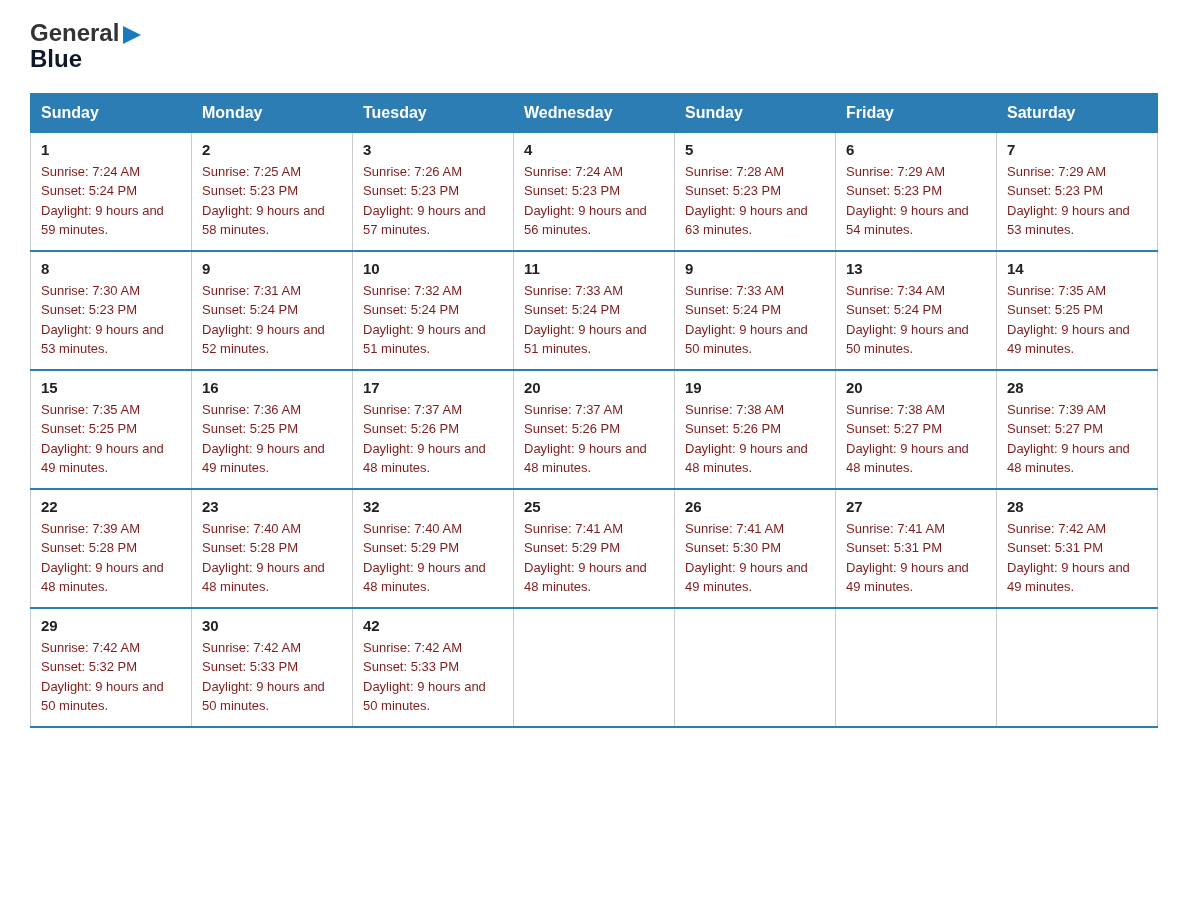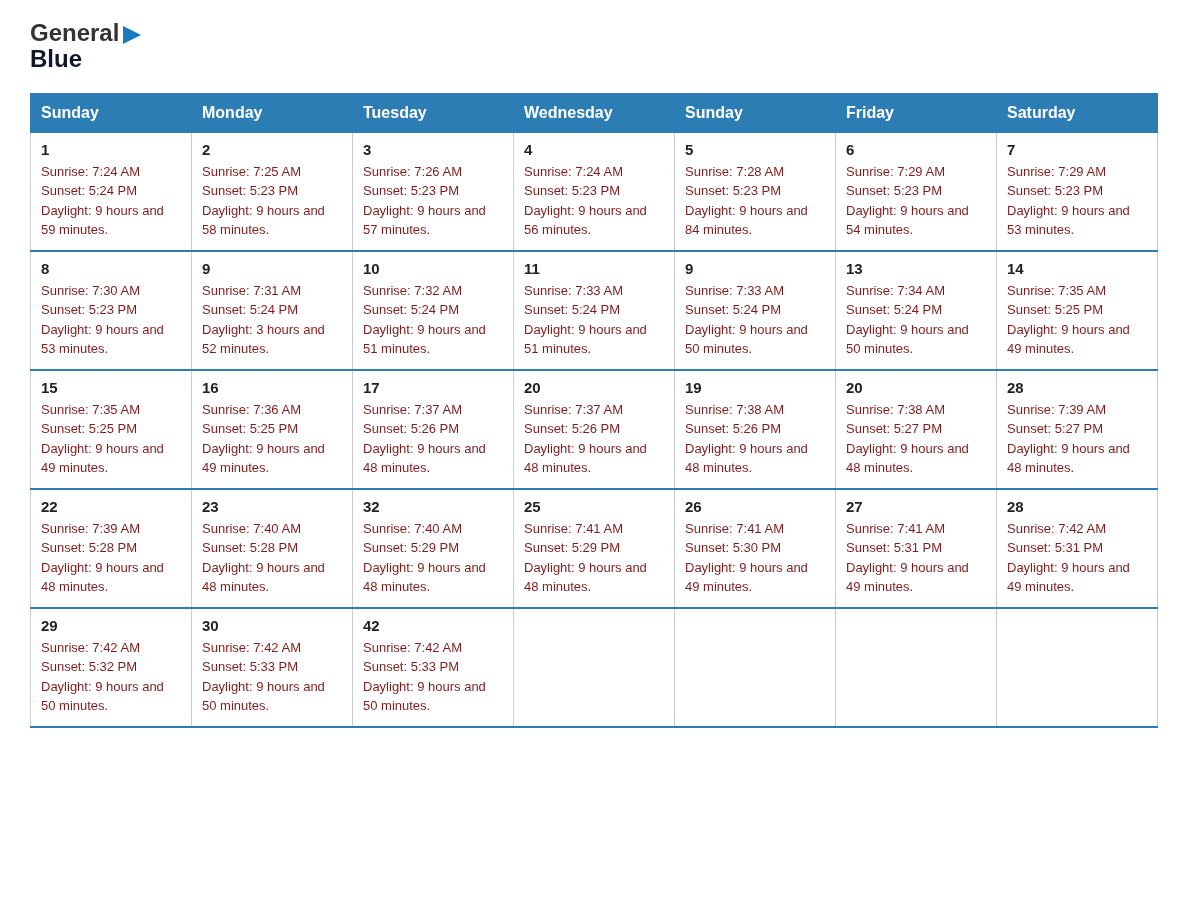--- a/index.html
+++ b/index.html
@@ -143,21 +143,21 @@
           <span>Sunrise: 7:24 AM</span><br>
           <span>Sunset: 5:23 PM</span><br>
           <span>Daylight: 9 hours and 56 minutes.</span>
         </div>
       </td>
         <td>
         <span class="day-num">5</span>
         <div class="day-info">
           <span>Sunrise: 7:28 AM</span><br>
           <span>Sunset: 5:23 PM</span><br>
-          <span>Daylight: 9 hours and 84 minutes.</span>
+          <span>Daylight: 9 hours and 63 minutes.</span>
         </div>
       </td>
         <td>
         <span class="day-num">6</span>
         <div class="day-info">
           <span>Sunrise: 7:29 AM</span><br>
           <span>Sunset: 5:23 PM</span><br>
           <span>Daylight: 9 hours and 54 minutes.</span>
         </div>
       </td>
@@ -177,21 +177,21 @@
           <span>Sunrise: 7:30 AM</span><br>
           <span>Sunset: 5:23 PM</span><br>
           <span>Daylight: 9 hours and 53 minutes.</span>
         </div>
       </td>
         <td>
         <span class="day-num">9</span>
         <div class="day-info">
           <span>Sunrise: 7:31 AM</span><br>
           <span>Sunset: 5:24 PM</span><br>
-          <span>Daylight: 3 hours and 52 minutes.</span>
+          <span>Daylight: 9 hours and 52 minutes.</span>
         </div>
       </td>
         <td>
         <span class="day-num">10</span>
         <div class="day-info">
           <span>Sunrise: 7:32 AM</span><br>
           <span>Sunset: 5:24 PM</span><br>
           <span>Daylight: 9 hours and 51 minutes.</span>
         </div>
       </td>

